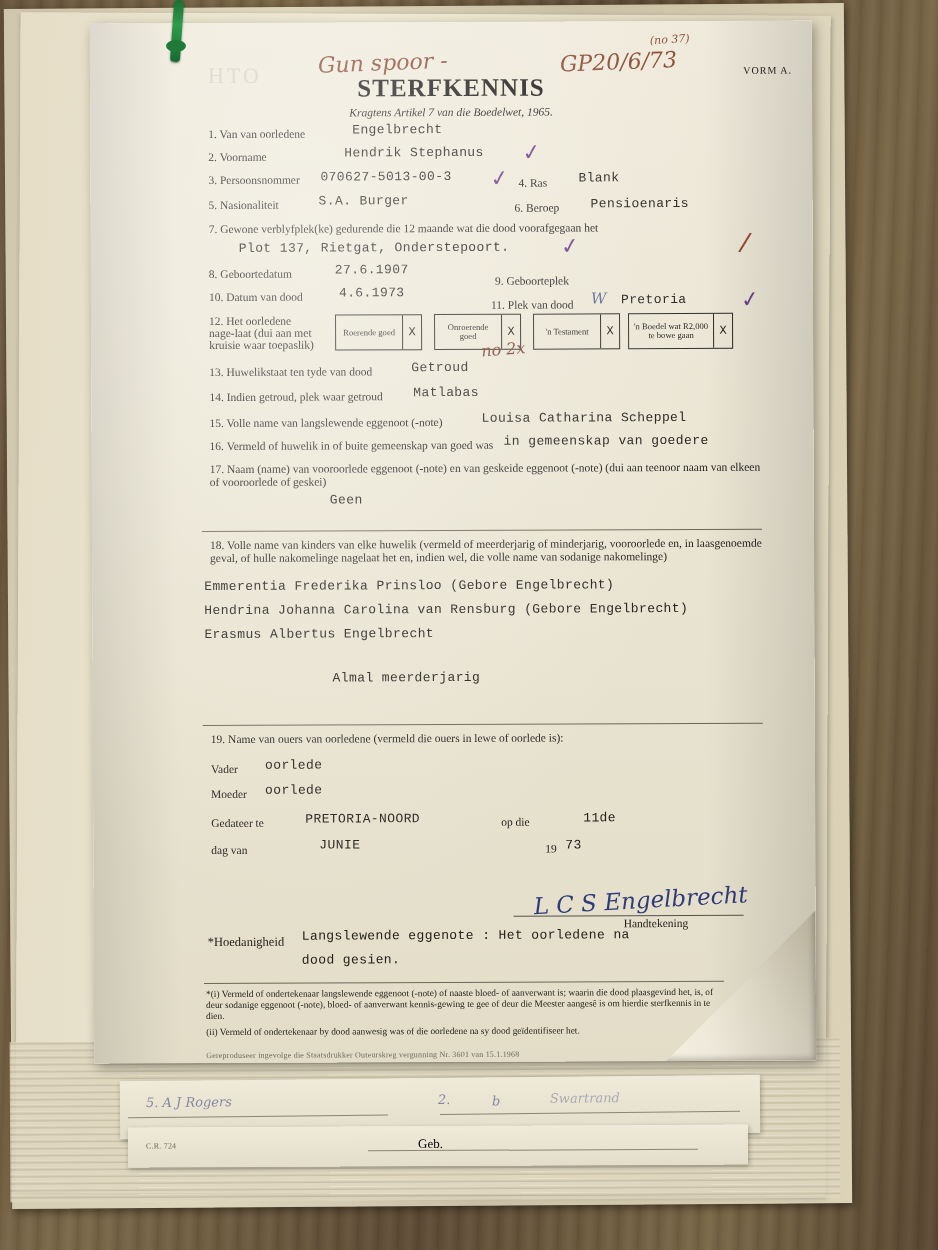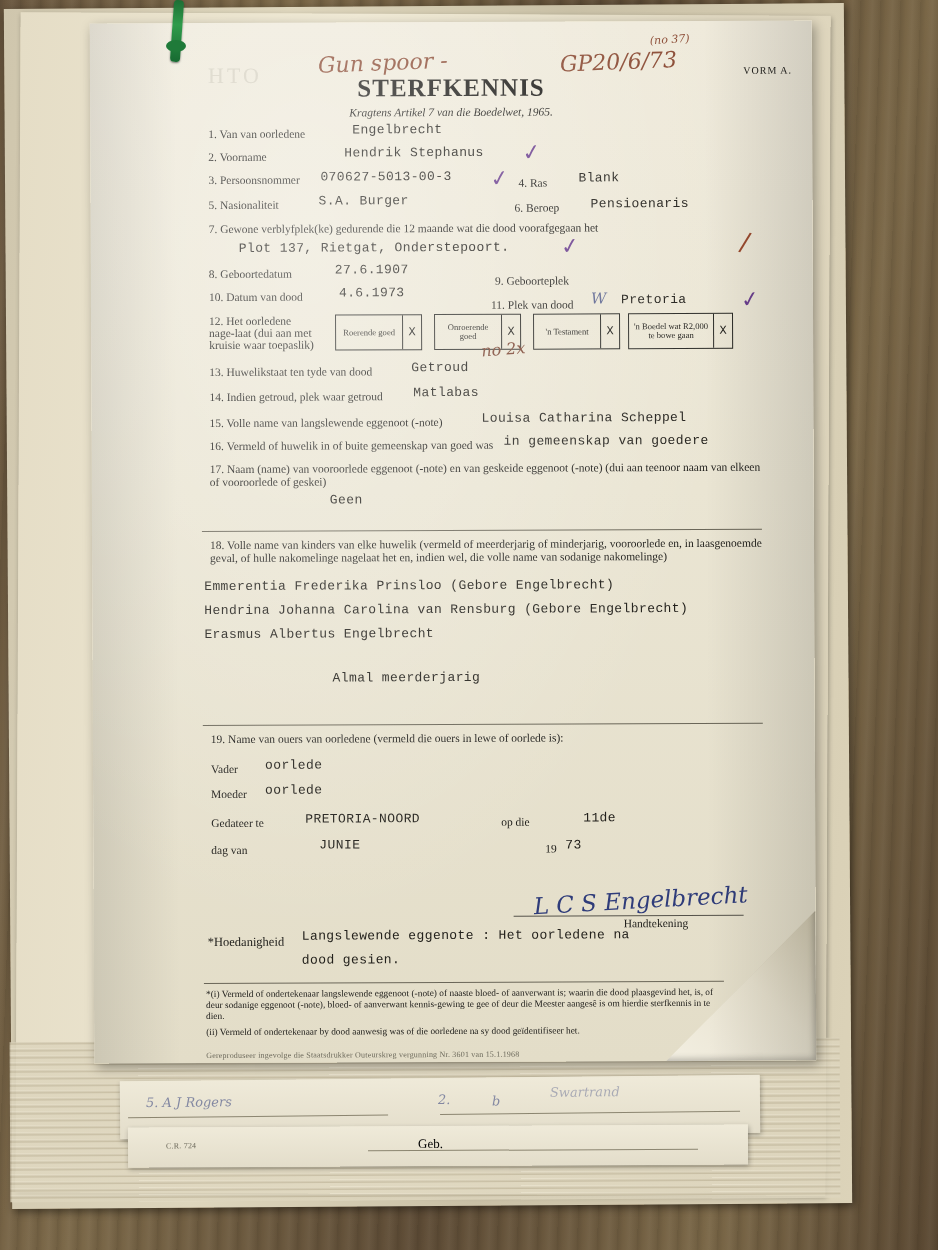--- a/index.html
+++ b/index.html
@@ -118,25 +118,25 @@
 <div id="stack"></div>
 <div id="stack2"></div>
 <div id="stackedge"></div>
 
 <div class="slip" style="left:120px;top:1078px;width:640px;height:58px;transform:rotate(-0.6deg);">
   <div class="slipline" style="left:8px;top:36px;width:260px;"></div>
   <div class="slipline" style="left:320px;top:36px;width:300px;"></div>
   <div class="hand faint" style="position:absolute;left:26px;top:14px;font-size:13px;">5.  A J Rogers</div>
   <div class="hand faint" style="position:absolute;left:318px;top:14px;font-size:13px;">2.</div>
   <div class="hand faint" style="position:absolute;left:372px;top:16px;font-size:13px;">b</div>
-  <div class="hand faint" style="position:absolute;left:430px;top:8px;font-size:13px;opacity:.35;">Swartrand</div>
+  <div class="hand faint" style="position:absolute;left:430px;top:14px;font-size:13px;opacity:.35;">Swartrand</div>
 </div>
 <div class="slip" style="left:128px;top:1126px;width:620px;height:40px;transform:rotate(-0.3deg);">
   <div class="slipline" style="left:240px;top:24px;width:330px;"></div>
-  <div class="ghost tiny" style="position:absolute;left:18px;top:14px;margin-left:20px;">C.R. 724</div>
+  <div class="ghost tiny" style="position:absolute;left:18px;top:14px;">C.R. 724</div>
   <div class="lbl" style="position:absolute;left:290px;top:10px;font-size:13px;">Geb.</div>
 </div>
 
 <div id="sheet">
 
   <div class="ghost faint" style="position:absolute;left:118px;top:40px;font-size:22px;letter-spacing:3px;opacity:.18;">HTO</div>
 
   <div class="inkred" style="position:absolute;left:228px;top:28px;font-size:22px;transform:rotate(-2deg);">Gun spoor -</div>
   <div class="inkred" style="position:absolute;left:470px;top:28px;font-size:22px;transform:rotate(-2deg);">GP20/6/73</div>
   <div class="inkred" style="position:absolute;left:560px;top:12px;font-size:11px;transform:rotate(-3deg);">(no 37)</div>

